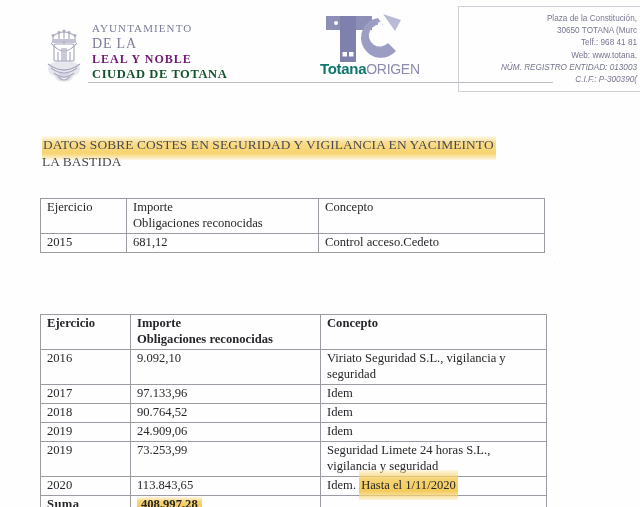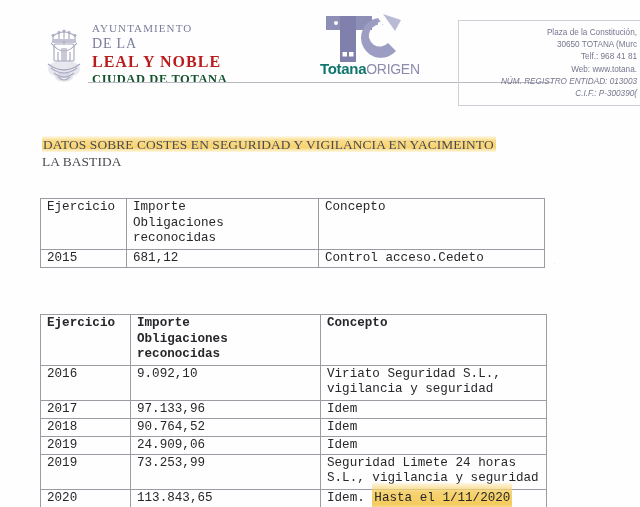--- a/index.html
+++ b/index.html
@@ -56,24 +56,24 @@
     letter-spacing: 1.1px;
     font-family: "Liberation Serif", serif;
     color: #7b7c9b;
   }
   .ayto-l2 {
     font-size: 14px;
     letter-spacing: 0.8px;
     color: #7b7c9b;
   }
   .ayto-l3 {
-    font-size: 16px;
+    font-size: 12px;
     font-weight: bold;
     letter-spacing: 1px;
-    color: #b91c1c;
+    color: #701a75;
   }
   .ayto-l4 {
     font-size: 12.5px;
     font-weight: bold;
     letter-spacing: 0.6px;
     color: #14532d;
   }
 
   .header-rule {
     position: absolute;
@@ -108,21 +108,21 @@
   .logo-word .t {
     font-weight: normal;
     color: #8b8cae;
     font-size: 14px;
   }
 
   
   .addr-box {
     position: absolute;
     left: 458px;
-    top: 20px;
+    top: 6px;
     width: 182px;
     height: 84px;
     border: 1px solid #cfcfd8;
     border-right: none;
     overflow: hidden;
   }
   .addr-lines {
     position: absolute;
     right: 4px;
     top: 6px;
@@ -144,30 +144,30 @@
     top: 136px;
     width: 580px;
     font-family: "Liberation Serif", serif;
     font-size: 13.4px;
     line-height: 17px;
     color: #4a4a52;
     letter-spacing: 0.1px;
   }
   .hl-title {
     background: linear-gradient(180deg, rgba(250,222,140,0.15) 0%, rgba(249,214,118,0.85) 28%, rgba(247,207,96,0.9) 72%, rgba(252,236,183,0.35) 100%);
-    padding: 1px 2px 0 1px;
+    padding: 1px 2px 8px 1px;
     box-decoration-break: clone;
     -webkit-box-decoration-break: clone;
   }
 
   
   .tbl {
     position: absolute;
     border-collapse: collapse;
-    font-family: Liberation Mono, monospace;
+    font-family: Liberation Serif, serif;
     color: #27272b;
     table-layout: fixed;
   }
   .tbl td, .tbl th {
     border: 1px solid #9b9ba3;
     padding: 1px 5px 2px 6px;
     vertical-align: top;
     font-weight: normal;
     text-align: left;
   }

